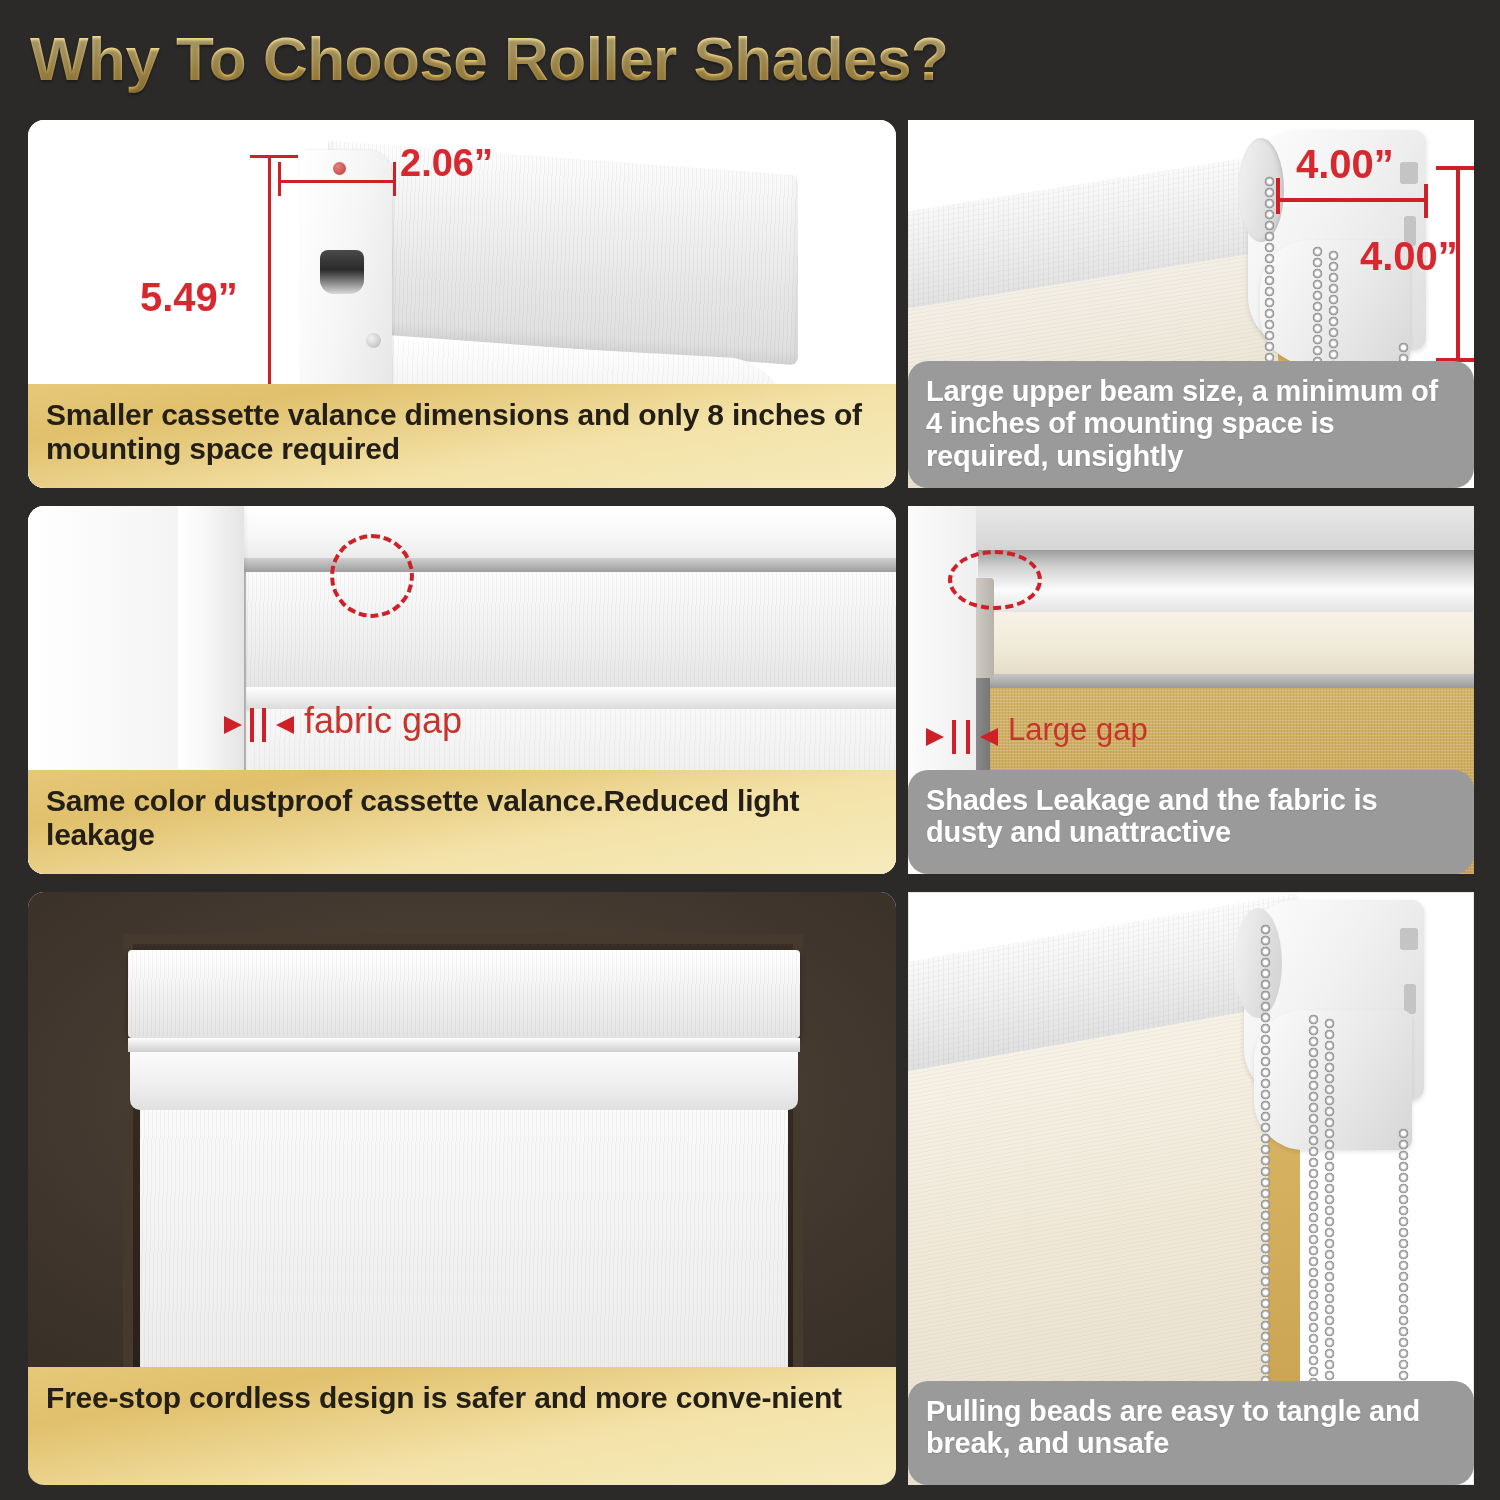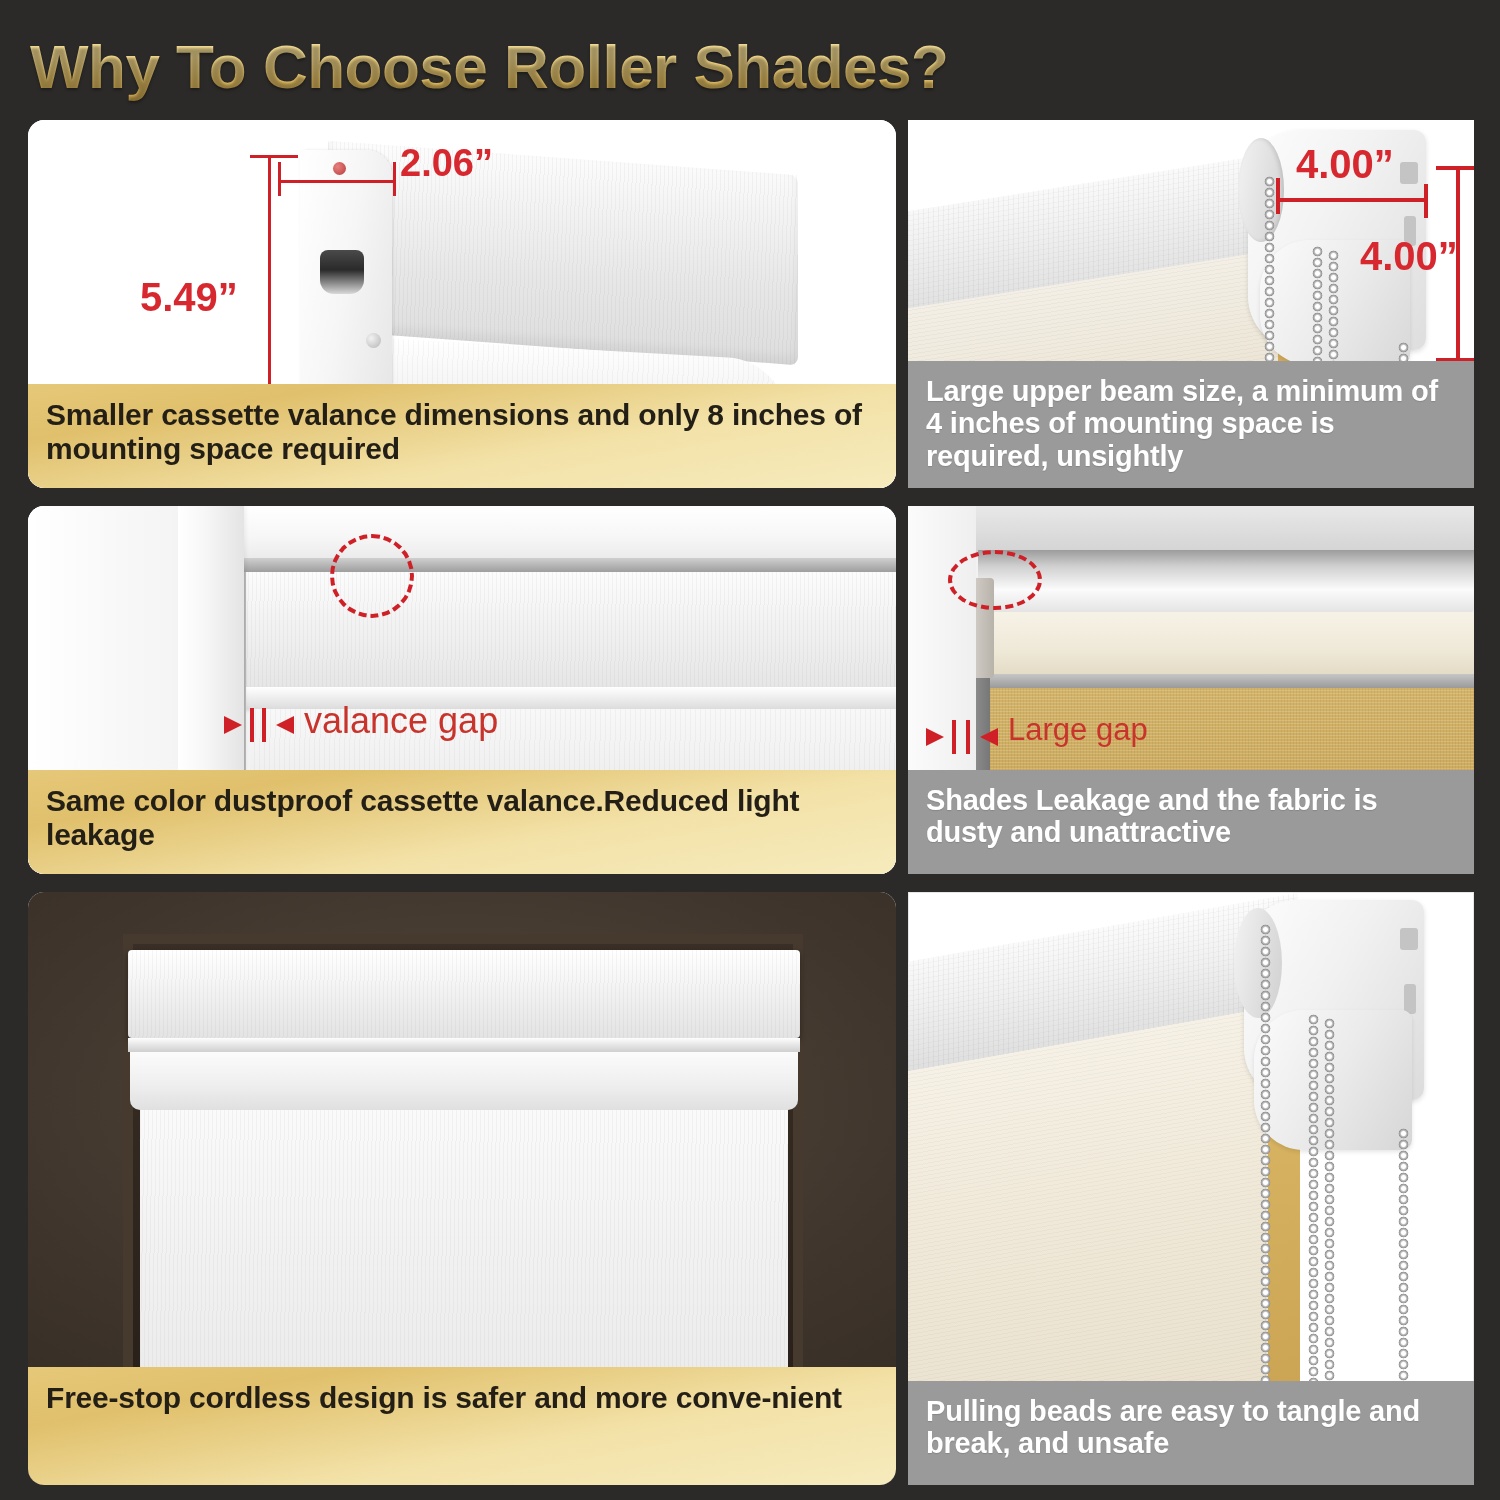--- a/index.html
+++ b/index.html
@@ -11,21 +11,21 @@
     font-family: "Liberation Sans", sans-serif;
     overflow: hidden;
     position: relative;
   }
 
   
   .title-bar {
     position: absolute;
     left: 30px; top: 14px;
     width: 1440px; height: 88px;
-    display: flex; align-items: flex-end;
+    display: flex; align-items: center;
   }
   .title-text {
     font-size: 62px;
     font-weight: bold;
     letter-spacing: -0.5px;
     background: linear-gradient(180deg, #fdeaa6 0%, #f7dc8e 38%, #e3be62 72%, #caa349 100%);
     -webkit-background-clip: text;
     background-clip: text;
     color: transparent;
     -webkit-text-fill-color: transparent;
@@ -50,20 +50,21 @@
   .photo { position: absolute; inset: 0; }
 
   
   .caption {
     position: absolute; left: 0; right: 0; bottom: 0;
     box-sizing: border-box;
     padding: 14px 18px 16px 18px;
     font-weight: bold;
     line-height: 1.12;
     letter-spacing: -0.2px;
+    border-radius: 20px;
   }
   .caption.gold {
     background: linear-gradient(170deg, #e5c879 0%, #e0c06c 22%, #f3e2a8 62%, #f6ebbd 100%);
     color: #231f16;
     font-size: 30px;
     border-radius: 0 0 16px 16px;
     min-height: 104px;
   }
   .caption.gray {
     background: #9a9a9a;
@@ -494,21 +495,21 @@
       <div class="p3-gapline"></div>
       <div class="p3-frame-v"></div>
       <div class="p3-wall"></div>
 
       <div class="dashed-ell" style="left:302px; top:28px; width:76px; height:76px;"></div>
 
       <div class="arrow-r" style="left:196px; top:210px;"></div>
       <div class="red-line" style="left:222px; top:202px; width:4px; height:34px;"></div>
       <div class="red-line" style="left:234px; top:202px; width:4px; height:34px;"></div>
       <div class="arrow-l" style="left:248px; top:210px;"></div>
-      <div class="gap-label" style="left:276px; top:194px; font-size:36px;">valance gap</div>
+      <div class="gap-label" style="left:276px; top:194px; font-size:36px;">fabric gap</div>
     </div>
     <div class="caption gold">Same color dustproof cassette valance.Reduced light leakage</div>
   </div>
 
   <div class="panel right row2">
     <div class="photo">
       <div class="p4-bg"></div>
       <div class="p4-top"></div>
       <div class="p4-tube"></div>
       <div class="p4-valance"></div>

